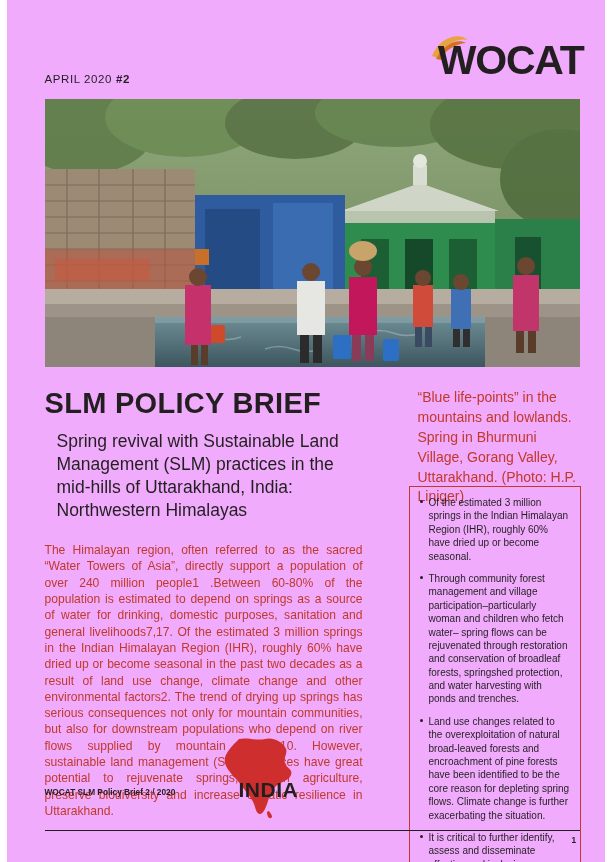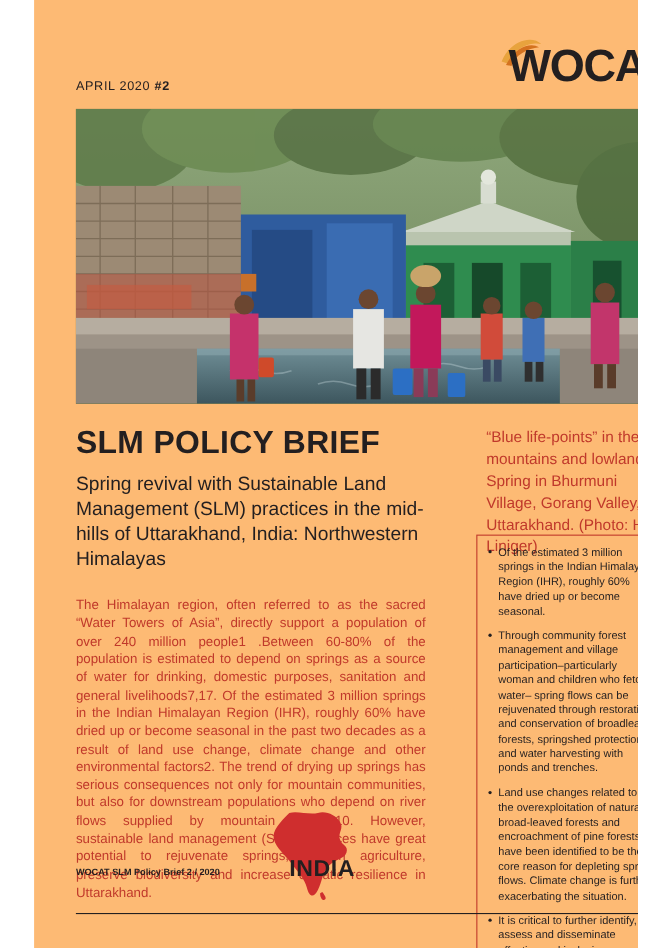--- a/index.html
+++ b/index.html
@@ -6,24 +6,24 @@
     margin: 0;
     padding: 0;
     background: #ffffff;
   }
   body {
     font-family: "Liberation Sans", sans-serif;
     color: #231f20;
   }
   .page {
     position: relative;
-    width: 549px;
+    width: 598px;
     height: 862px;
     margin: 0 auto;
-    background: #fdba74;
+    background: #f0abfc;
     overflow: hidden;
   }
 
   
   .header {
     position: absolute;
     top: 0; left: 0;
     width: 611px;
     height: 100px;
     box-sizing: border-box;
@@ -84,21 +84,21 @@
     font-weight: bold;
     letter-spacing: 0.3px;
     color: #231f20;
     margin: 0 0 10px 0;
     line-height: 1.05;
   }
   .brief-subtitle {
     font-size: 17.5px;
     color: #231f20;
     line-height: 1.3;
-    margin: 0;
+    margin: 12px;
   }
 
   
   .intro {
     position: absolute;
     left: 38px;
     top: 542px;
     width: 318px;
     font-size: 12.1px;
     line-height: 1.35;

